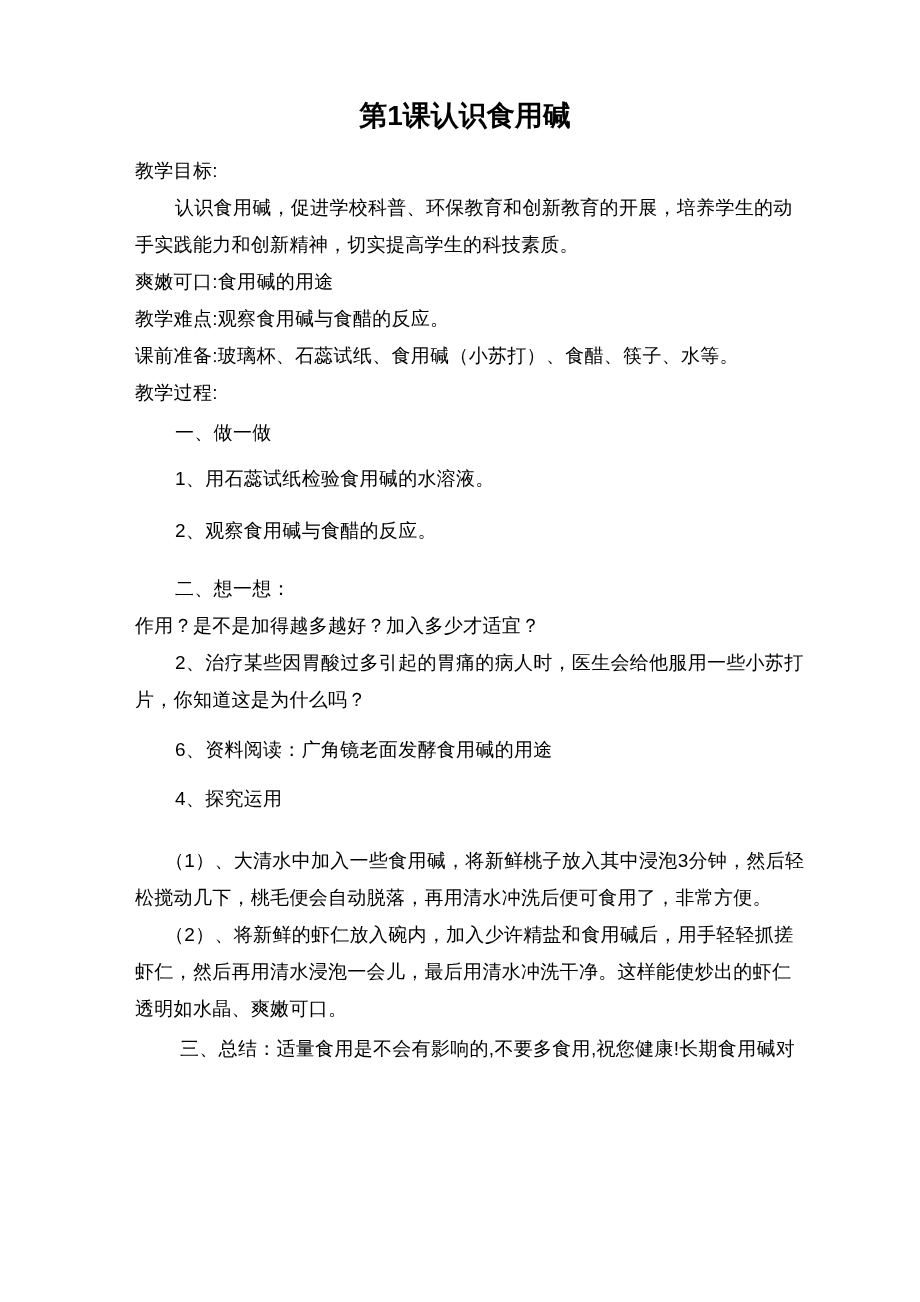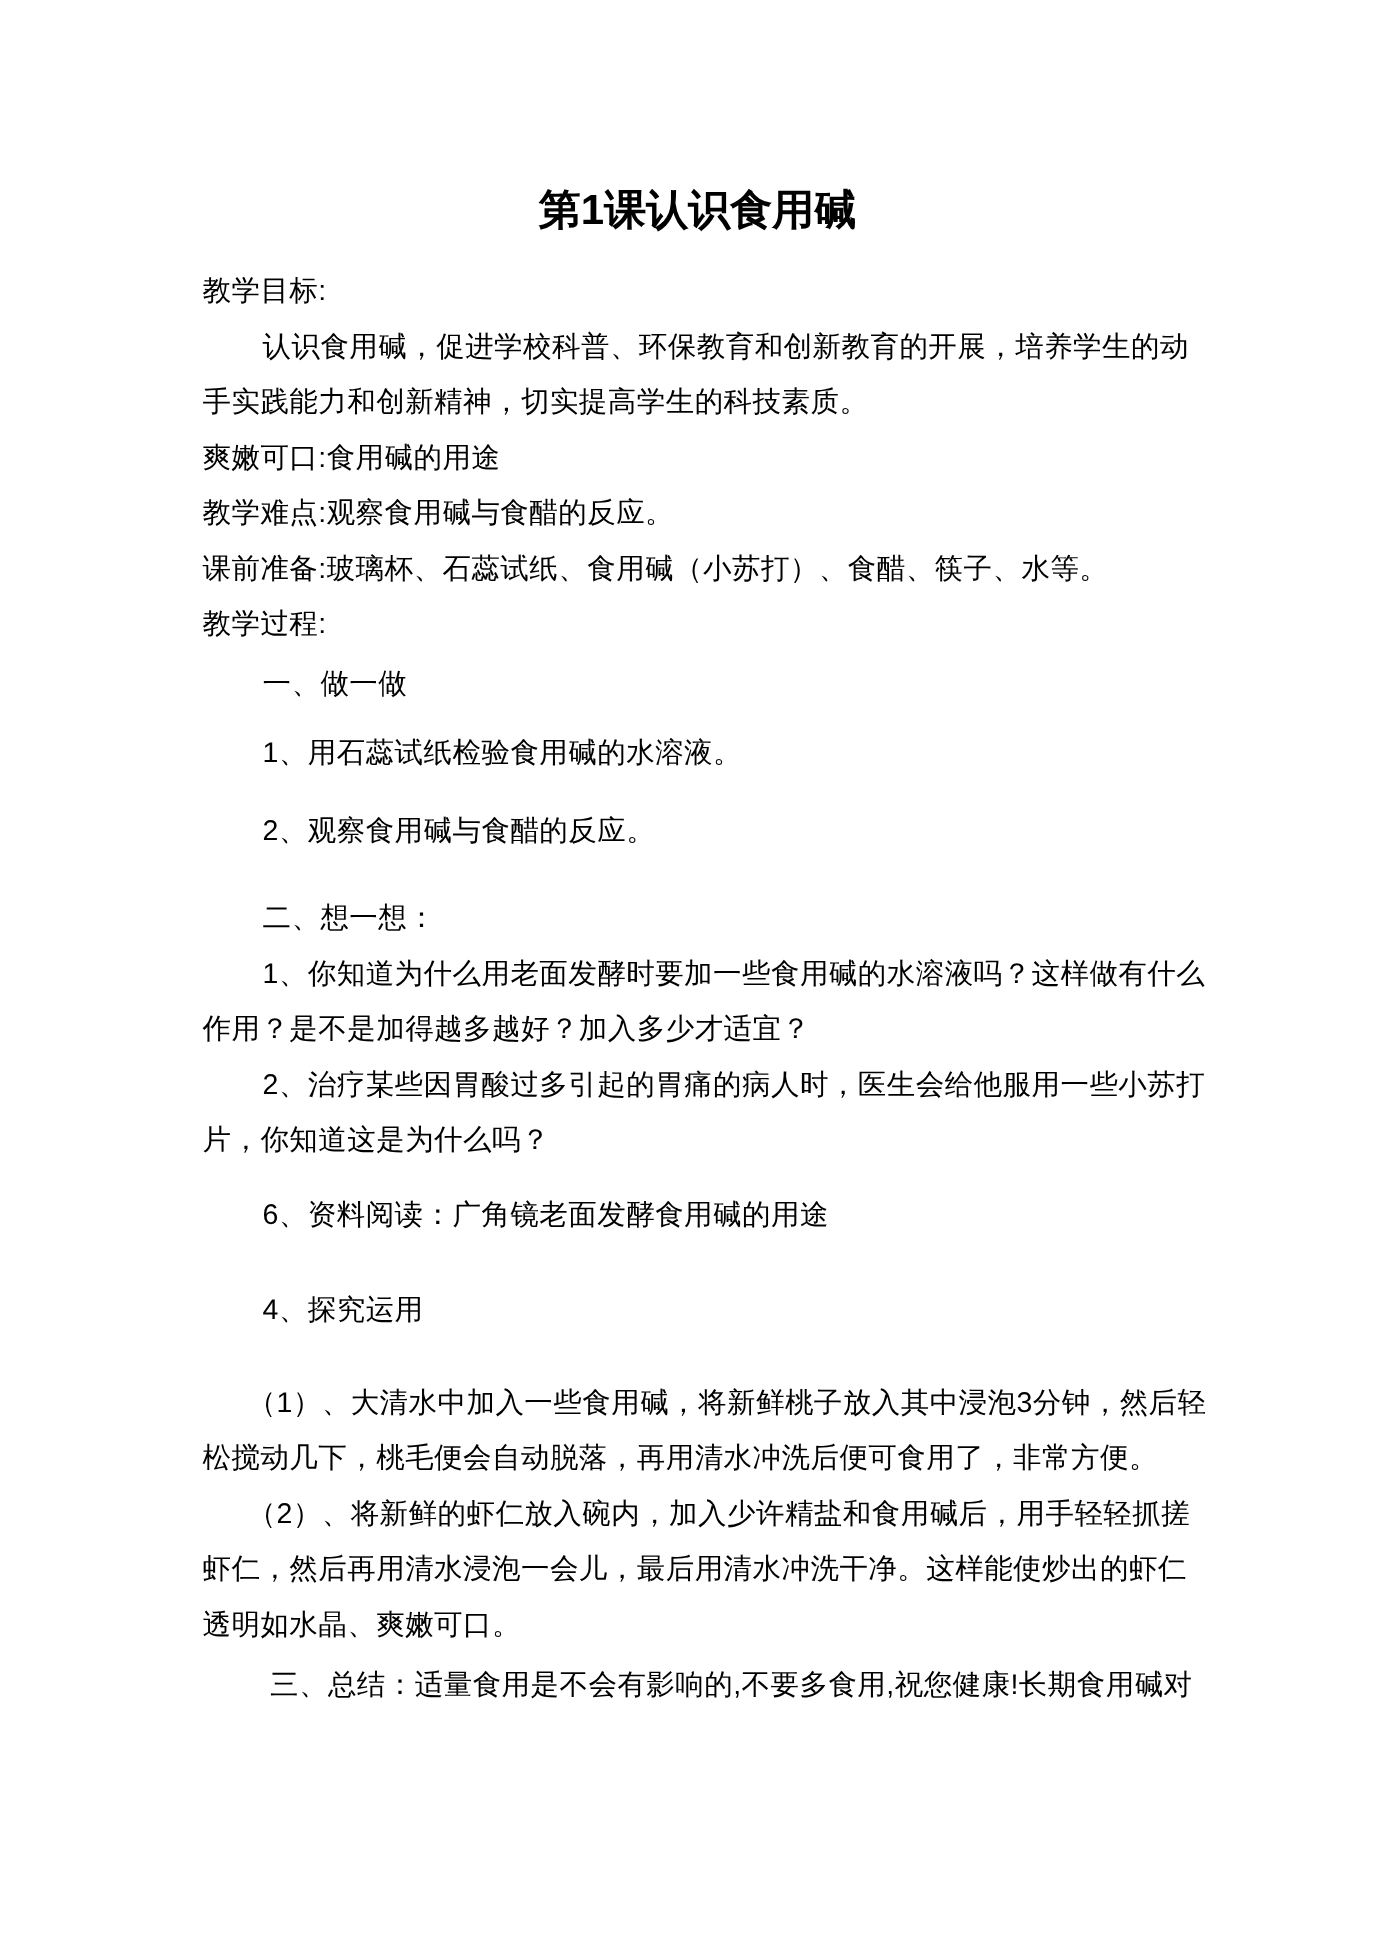--- a/index.html
+++ b/index.html
@@ -12,21 +12,21 @@
     width: 920px;
     height: 1302px;
     background: #ffffff;
     color: #000000;
     font-family: "Liberation Sans", sans-serif;
     overflow: hidden;
   }
   .content {
     position: absolute;
     left: 135px;
-    top: 120px;
+    top: 96px;
     width: 660px;
   }
   .doc-title {
     font-size: 28px;
     line-height: 40px;
     font-weight: bold;
     text-align: center;
     white-space: nowrap;
     margin: 0 0 16px 0;
   }
@@ -37,21 +37,21 @@
     letter-spacing: 0.3px;
   }
   
   .ind2  { padding-left: 40px; }  
   .ind15 { padding-left: 30px; }  
   .ind25 { padding-left: 45px; }  
   
   .mt3  { margin-top: 3px; }
   .mt9  { margin-top: 9px; }
   .mt13 { margin-top: 13px; }
-  .mt14 { margin-top: 26px; }
+  .mt14 { margin-top: 12px; }
   .mt15 { margin-top: 15px; }
   .mt21 { margin-top: 21px; }
   .mt25 { margin-top: 25px; }
 </style>
 </head>
 <body>
 
 <div class="page">
   <div class="content">
 
@@ -61,21 +61,20 @@
     <div class="line ind2">认识食用碱，促进学校科普、环保教育和创新教育的开展，培养学生的动</div>
     <div class="line">手实践能力和创新精神，切实提高学生的科技素质。</div>
     <div class="line">爽嫩可口:食用碱的用途</div>
     <div class="line">教学难点:观察食用碱与食醋的反应。</div>
     <div class="line">课前准备:玻璃杯、石蕊试纸、食用碱（小苏打）、食醋、筷子、水等。</div>
     <div class="line">教学过程:</div>
     <div class="line ind2 mt3">一、做一做</div>
     <div class="line ind2 mt9">1、用石蕊试纸检验食用碱的水溶液。</div>
     <div class="line ind2 mt15">2、观察食用碱与食醋的反应。</div>
     <div class="line ind2 mt21">二、想一想：</div>
-    <div class="line ind2">1、你知道为什么用老面发酵时要加一些食用碱的水溶液吗？这样做有什么</div>
     <div class="line">作用？是不是加得越多越好？加入多少才适宜？</div>
     <div class="line ind2">2、治疗某些因胃酸过多引起的胃痛的病人时，医生会给他服用一些小苏打</div>
     <div class="line">片，你知道这是为什么吗？</div>
     <div class="line ind2 mt13">6、资料阅读：广角镜老面发酵食用碱的用途</div>
     <div class="line ind2 mt14">4、探究运用</div>
     <div class="line ind15 mt25">（1）、大清水中加入一些食用碱，将新鲜桃子放入其中浸泡3分钟，然后轻</div>
     <div class="line">松搅动几下，桃毛便会自动脱落，再用清水冲洗后便可食用了，非常方便。</div>
     <div class="line ind15">（2）、将新鲜的虾仁放入碗内，加入少许精盐和食用碱后，用手轻轻抓搓</div>
     <div class="line">虾仁，然后再用清水浸泡一会儿，最后用清水冲洗干净。这样能使炒出的虾仁</div>
     <div class="line">透明如水晶、爽嫩可口。</div>

